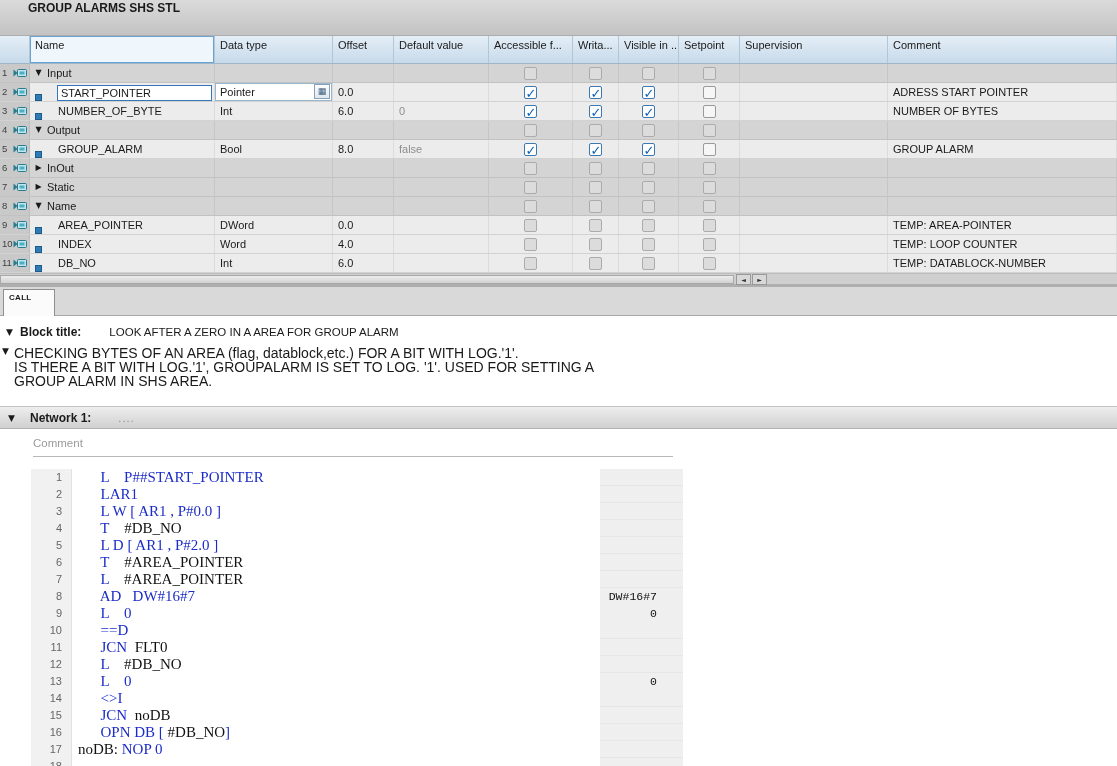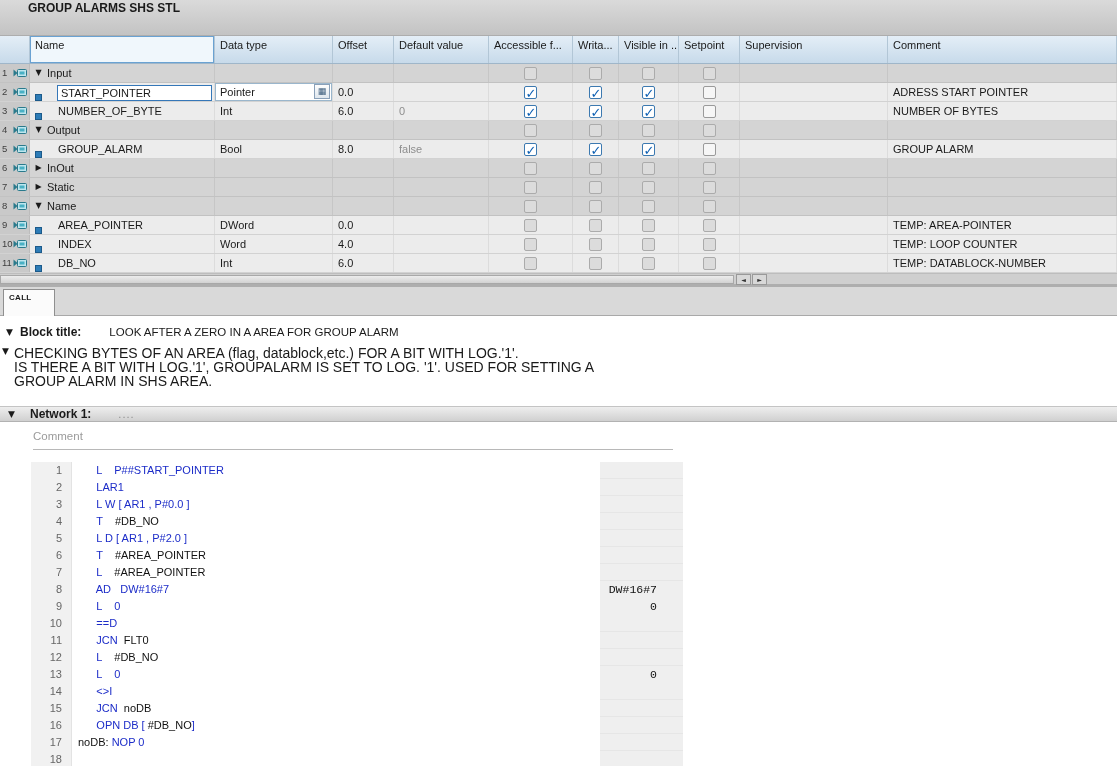--- a/index.html
+++ b/index.html
@@ -64,32 +64,32 @@
     letter-spacing:.3px}
   
   .panel{background:#fff;height:476px}
   .tri{font-size:9px;width:12px;color:#1a1a1a;font-family:"DejaVu Sans",sans-serif}
   .tri::before{content:"▼"}
   .bt-row{display:flex;align-items:center;padding:9px 0 0 6px}
   .bt-label{font-weight:bold;font-size:12px;margin-left:2px}
   .bt-value{font-size:11.5px;margin-left:28px}
   .comment-block{display:flex;padding:7px 0 0 2px}
   .cmt-lines{font-size:14px;line-height:14px;margin-left:0}
-  .net-bar{margin-top:18px;height:16px;background:linear-gradient(#eeeeee,#d0d0d0);
+  .net-bar{margin-top:18px;height:23px;background:linear-gradient(#eeeeee,#d0d0d0);
     border-top:1px solid #c4c4c4;border-bottom:1px solid #b2b2b2;display:flex;align-items:center;
     padding-left:8px}
   .net-label{font-weight:bold;font-size:12px;margin-left:10px}
   .net-dots{color:#8f8f8f;font-size:11px;margin-left:27px;letter-spacing:1px}
   .comment-ph{margin:8px 0 0 33px;font-size:11.5px;color:#9b9b9b}
   .rule{margin:7px 0 0 33px;width:640px;border-top:1px solid #b8b8b8}
   .code-wrap{margin:12px 0 0 31px}
   .cline{display:grid;grid-template-columns:41px 528px 83px;height:17px;line-height:17px}
   .cl-num{background:#f1f1f1;border-right:1px solid #e3e3e3;color:#666;font-size:11px;
     text-align:right;padding-right:9px}
-  .cl-code{font-family:Liberation Sans, sans-serif;font-size:11px;
+  .cl-code{font-family:Liberation Serif, serif;font-size:15px;
     white-space:pre;padding-left:6px;color:#111}
   .cl-code .kw{color:#1c2cc8}
   .cl-code .op{color:#111}
   .cl-mon{background:#efefef;border-bottom:1px solid #e6e6e6;
     font-family:"Liberation Mono","DejaVu Sans Mono",monospace;font-size:11.5px;
     text-align:right;padding-right:26px;color:#111}
 </style>
 </head>
 <body>
 

